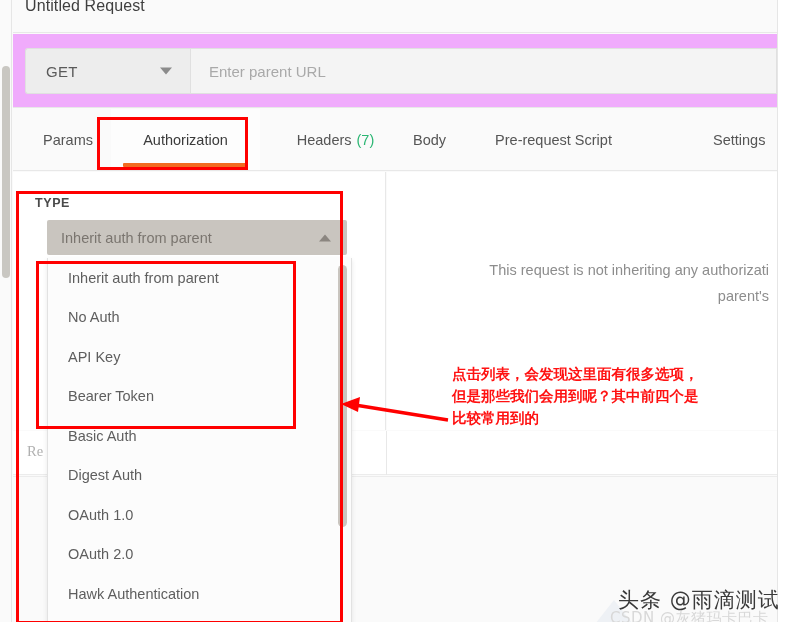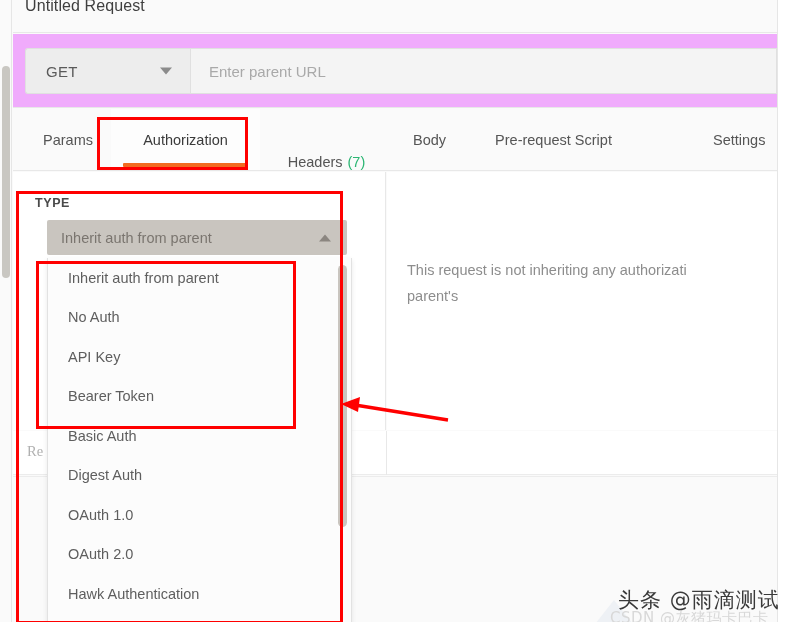--- a/index.html
+++ b/index.html
@@ -135,21 +135,21 @@
   }
   .select-caret {
     position: absolute; right: 16px; top: 50%; transform: translateY(-50%);
     width: 0; height: 0;
     border-left: 6px solid transparent;
     border-right: 6px solid transparent;
     border-bottom: 7px solid #8b8680;
   }
   .inherit-msg {
     position: absolute; left: 20px; top: 85px; right: 8px;
-    text-align: left; padding-right: 0;
+    text-align: right; padding-right: 0;
     font-size: 14.5px; color: #8d8d8d; line-height: 26px;
     white-space: nowrap; overflow: hidden;
   }
   .inherit-msg .ln { display: block; }
 
   
   .responsebar {
     position: absolute; left: 0; top: 431px; width: 764px; height: 44px;
     background: #ffffff;
     border-bottom: 1px solid #ececec;
@@ -265,21 +265,21 @@
     </div>
 
     <div class="tabsrow">
       <div class="tab" style="left:12px;width:86px;">
         <span>Params</span>
       </div>
       <div class="tab active" style="left:98px;width:149px;">
         <span>Authorization</span>
         <div class="tab-underline"></div>
       </div>
-      <div class="tab" style="left:247px;width:133px;align-items:flex-end;">
+      <div class="tab" style="left:256px;width:133px;">
         <span>Headers</span>
         <span class="tab-count">(7)</span>
       </div>
       <div class="tab" style="left:380px;width:73px;">
         <span>Body</span>
       </div>
       <div class="tab" style="left:453px;width:175px;">
         <span>Pre-request Script</span>
       </div>
       <div class="tab" style="left:700px;width:76px;justify-content:flex-start;">
@@ -347,18 +347,23 @@
 
   <div class="redbox" id="redbox-tab"></div>
   <div class="redbox" id="redbox-panel"></div>
   <div class="redbox" id="redbox-options"></div>
 
   <svg class="annot-svg" viewBox="0 0 790 627">
     <line x1="448" y1="420" x2="355" y2="405" stroke="#ff0000" stroke-width="3.4"></line>
     <polygon points="341,404 360,397 358,412" fill="#ff0000"></polygon>
   </svg>
 
+  <div class="note-cn">
+    <span>点击列表，会发现这里面有很多选项，</span>
+    <span>但是那些我们会用到呢？其中前四个是</span>
+    <span>比较常用到的</span>
+  </div>
 
   <div class="wm-tri"></div>
   <div class="wm-main">头条 @雨滴测试</div>
   <div class="wm-sub">CSDN @灰猪玛卡巴卡</div>
 
 </div>
 
 </body></html>

